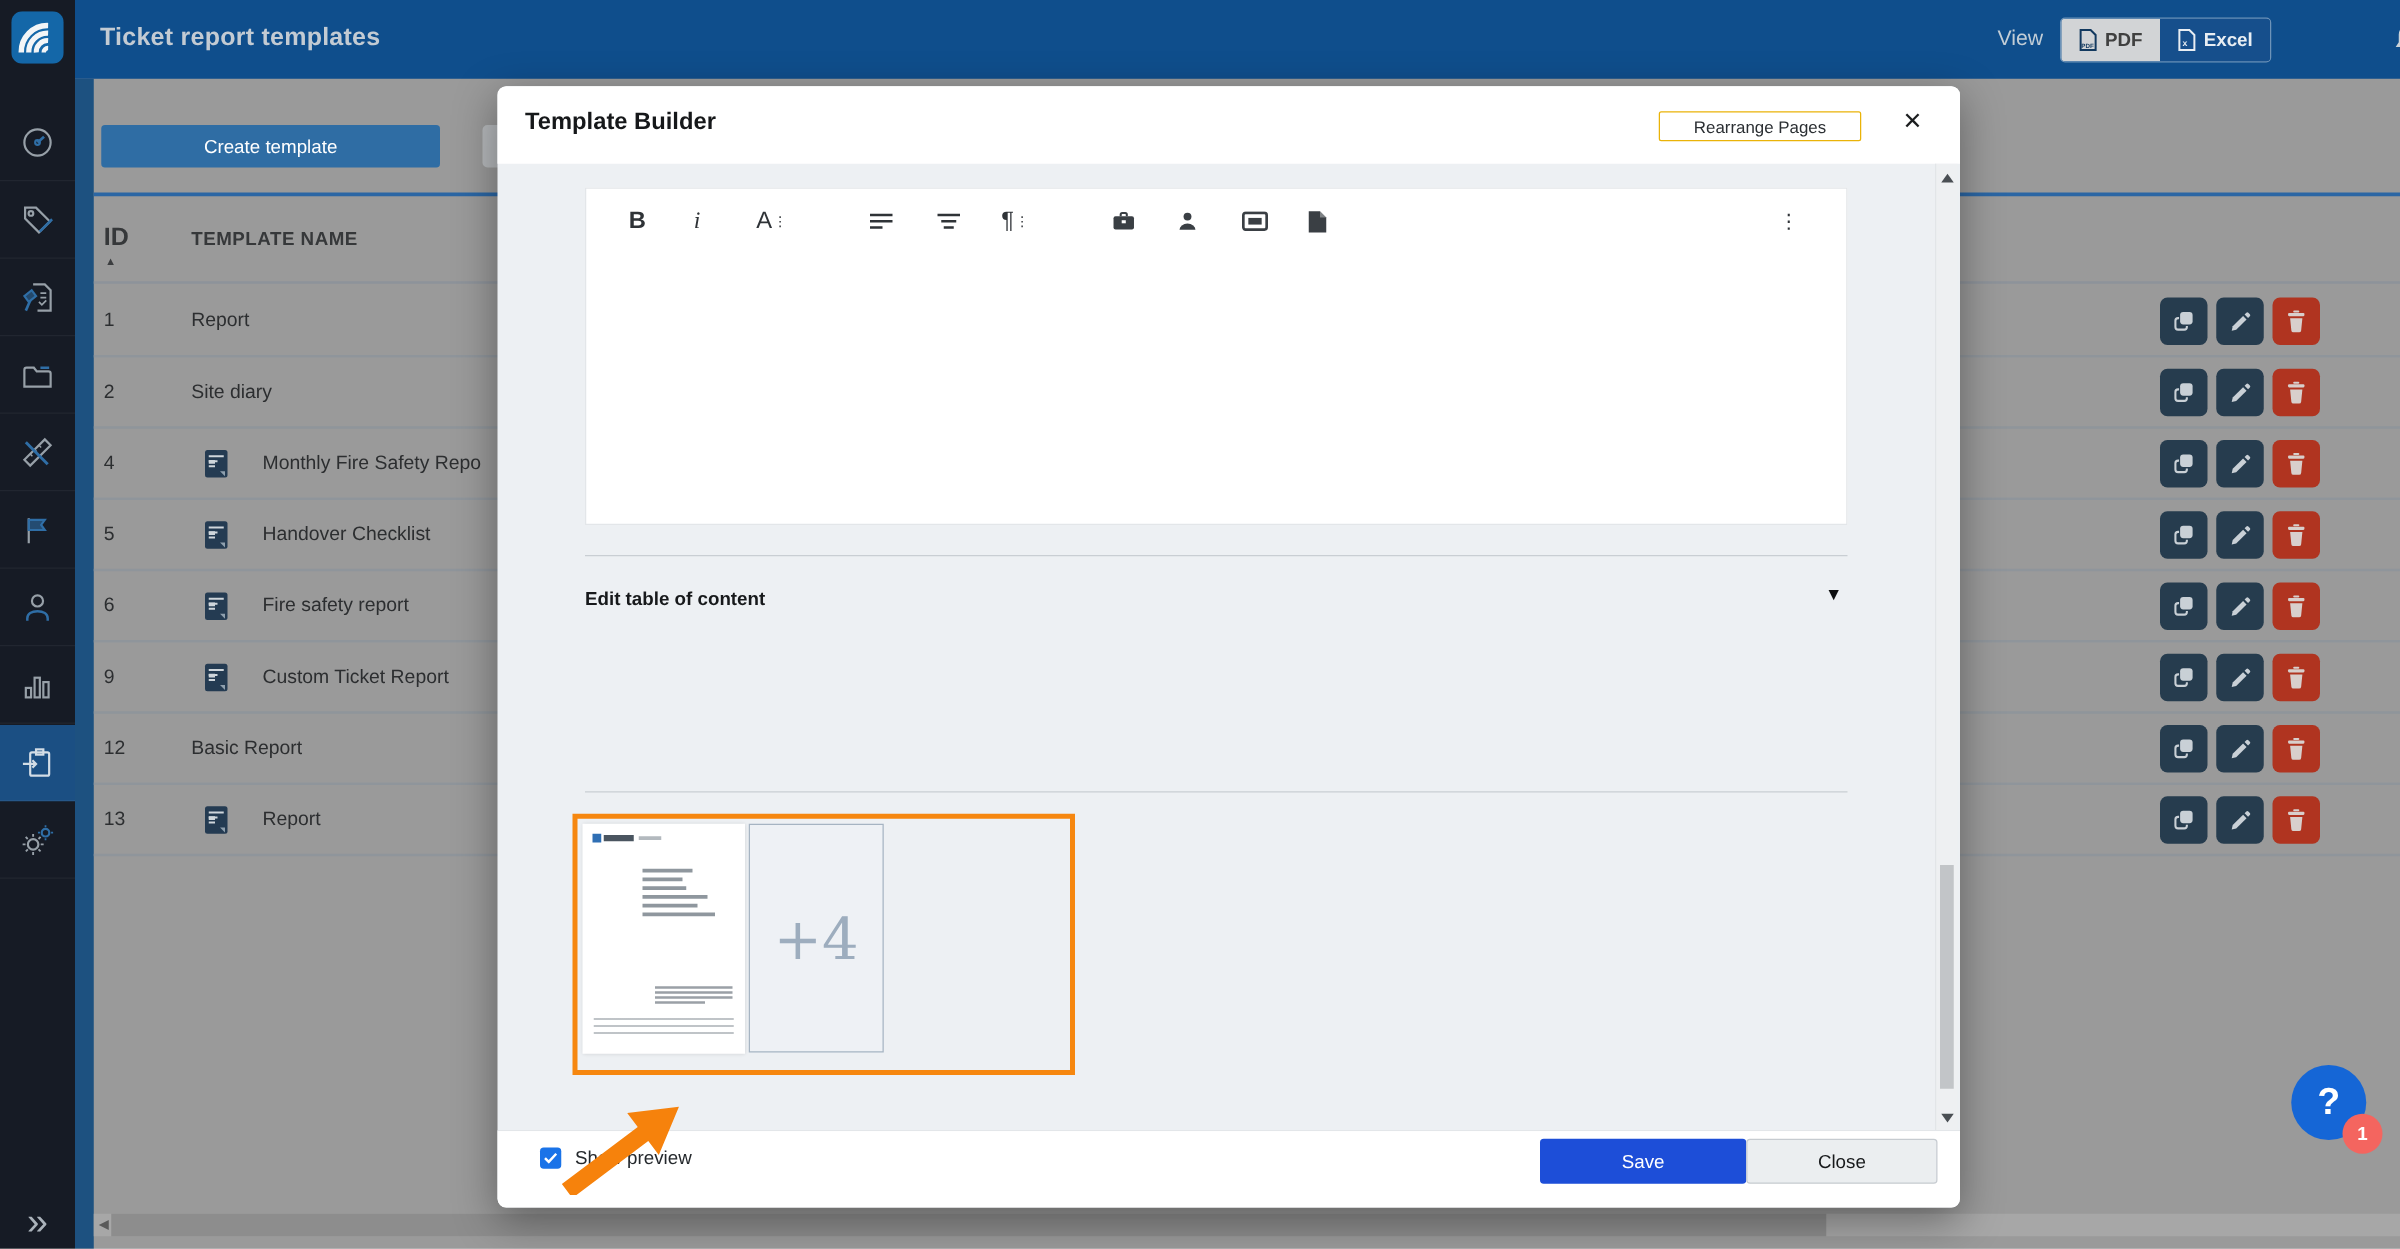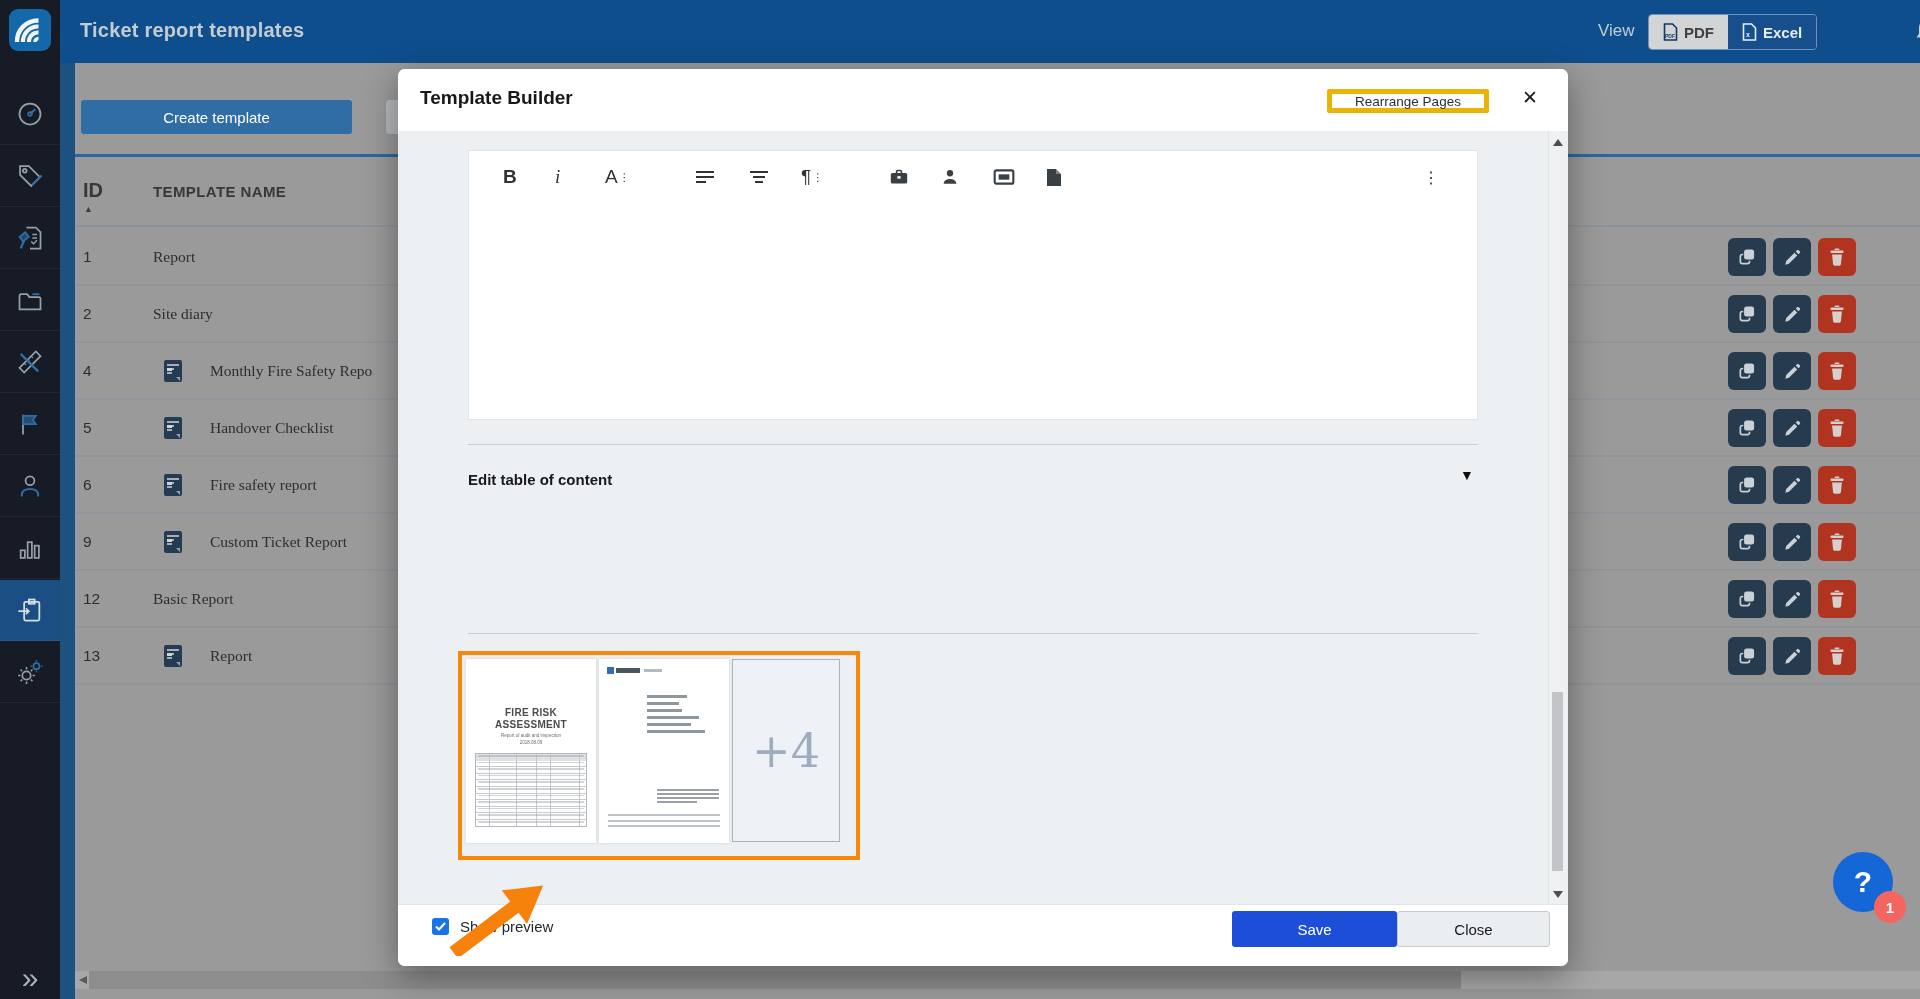--- a/index.html
+++ b/index.html
@@ -32,37 +32,37 @@
   .partial-btn { position:absolute; left:386px; top:100px; width:60px; height:34px; background:#b6b9bc; border-radius:4px; }
   .table-topline { position:absolute; left:75px; top:154px; right:0; height:3px; background:#2b66a4; }
   .thead { position:absolute; left:75px; top:157px; right:0; height:70px; border-bottom:2px solid #8d939a; color:#36383a; }
   .th-id { position:absolute; left:8px; top:22px; font-size:20px; font-weight:bold; }
   .th-sort { position:absolute; left:9px; top:47px; font-size:9px; color:#3c3e40; }
   .th-name { position:absolute; left:78px; top:26px; font-size:15px; font-weight:bold; letter-spacing:.4px; }
   .tbody { position:absolute; left:75px; top:229px; right:0; }
   .trow { position:relative; width:100%; height:57px; border-bottom:2px solid #8f959b; }
   .cid { position:absolute; left:8px; top:19px; font-size:15.5px; color:#2c2e30; }
   .cicon { position:absolute; left:88px; top:16px; }
-  .cname { position:absolute; left:78px; top:19px; font-size:15.5px; color:#2c2e30; white-space:nowrap;font-family:Liberation Serif, serif; }
+  .cname { position:absolute; left:78px; top:19px; font-size:15.5px; color:#2c2e30; white-space:nowrap; }
   .cname.withicon { left:135px; }
   .acts { position:absolute; left:1653px; top:9px; display:flex; gap:7px; }
   .abtn { width:38px; height:38px; border-radius:6px; display:flex; align-items:center; justify-content:center; }
   .abtn.copy, .abtn.edit { background:#263c4e; }
   .abtn.del { background:#b03420; }
 
   
   .hscroll { position:absolute; left:75px; right:0; top:971px; height:18px; background:#a7a7a7; }
   .hscroll .larrow { position:absolute; left:4px; top:5px; width:0; height:0; border-right:8px solid #5a5a5a; border-top:4.5px solid transparent; border-bottom:4.5px solid transparent; }
   .hscroll .hthumb { position:absolute; left:14px; top:0; width:1372px; height:18px; background:#8d8d8d; }
 
   
   .modal { position:absolute; left:398px; top:69px; width:1170px; height:897px; background:#edf0f3; border-radius:7px; box-shadow:0 10px 34px rgba(0,0,0,.38); z-index:20;padding-left:48px; }
   .m-head { position:absolute; left:0; top:0; width:100%; height:62px; background:#fff; border-radius:7px 7px 0 0; }
   .m-title { position:absolute; left:22px; top:18px; font-size:19px; font-weight:bold; color:#16181a; }
-  .rearrange { position:absolute; left:929px; top:20px; width:162px; height:24px; background:#fff; border:5px solid #eab308; border-radius:2px; font-size:13.5px; color:#2b2f33; }
+  .rearrange { position:absolute; left:929px; top:20px; width:162px; height:24px; background:#fff; border:1px solid #eab308; border-radius:2px; font-size:13.5px; color:#2b2f33; }
   .m-close { position:absolute; left:1117px; top:14px; width:30px; height:30px; font-size:19px; color:#1b1d1f; line-height:30px; text-align:center; }
 
   .editor { position:absolute; left:70px; top:81px; width:1010px; height:270px; background:#fff; border:1px solid #e3e6e9; }
   .tb-ic { position:absolute; top:14px; height:24px; display:flex; align-items:center; color:#2f3337; }
   .tb-txt { font-size:19px; }
   .tb-dots { font-size:11px; margin-left:1px; color:#2f3337; }
 
   .div1 { position:absolute; left:70px; top:375px; width:1010px; height:1px; background:#c9ced3; }
   .toc-label { position:absolute; left:70px; top:402px; font-size:15px; font-weight:bold; color:#17191b; }
   .toc-chevron { position:absolute; left:1062px; top:398px; font-size:14px; color:#0d0e0f; }
@@ -576,36 +576,20 @@
       </span>
   </div>
 
   <div class="div1"></div>
   <span class="toc-label">Edit table of content</span>
   <span class="toc-chevron">▼</span>
   <div class="div2"></div>
 
   <div class="preview-box">
     <div class="pv-page">
-      <div class="p1-title">
-        <div>FIRE RISK</div>
-        <div>ASSESSMENT</div>
-      </div>
-      <div class="p1-sub">Report of audit and inspection</div>
-      <div class="p1-date">2018.08.09</div>
-      <div class="p1-table">
-        <i style="left:13px"></i>
-          <i style="left:40px"></i>
-          <i style="left:60px"></i>
-          <i style="left:74px"></i>
-          <i style="left:103px"></i>
-      </div>
-      <div class="p1-smudge"></div>
-    </div>
-    <div class="pv-page">
       <span class="p2-logo-sq"></span>
       <span class="p2-logo-tx"></span>
       <span class="p2-logo-gr"></span>
       <span class="p2-toc">
         <i style="top:36px;width:40px"></i><i style="top:43px;width:32px"></i><i style="top:50px;width:35px"></i>
         <i style="top:57px;width:52px"></i><i style="top:64px;width:44px"></i><i style="top:71px;width:58px"></i>
       </span>
       <span class="p2-para">
         <i style="top:130px;width:62px"></i><i style="top:134px;width:62px"></i><i style="top:138px;width:62px"></i><i style="top:142px;width:40px"></i>
       </span>

